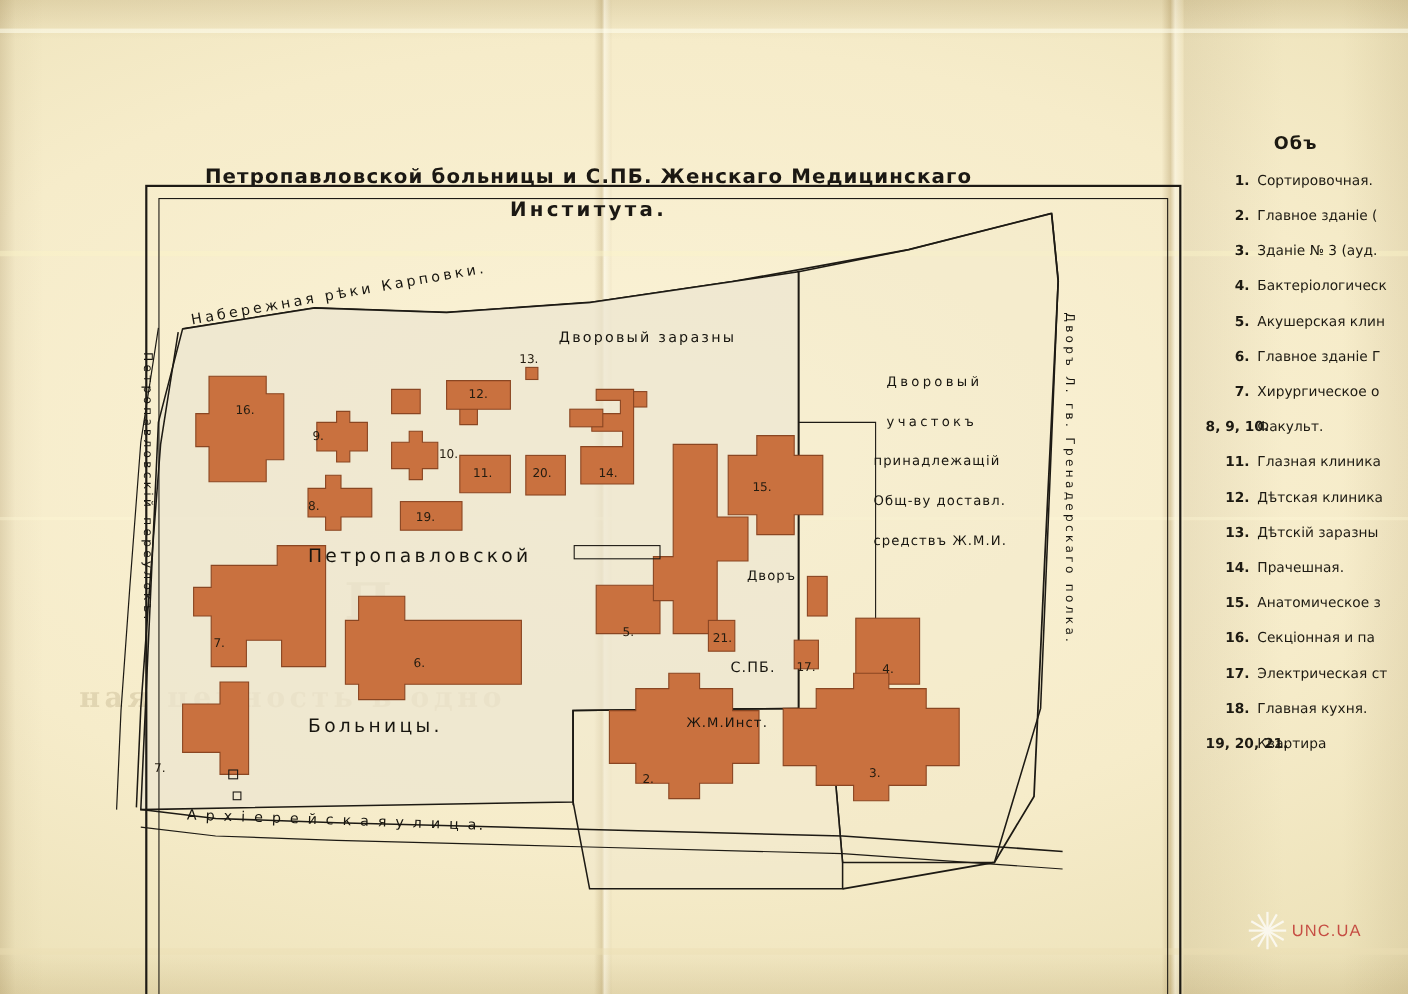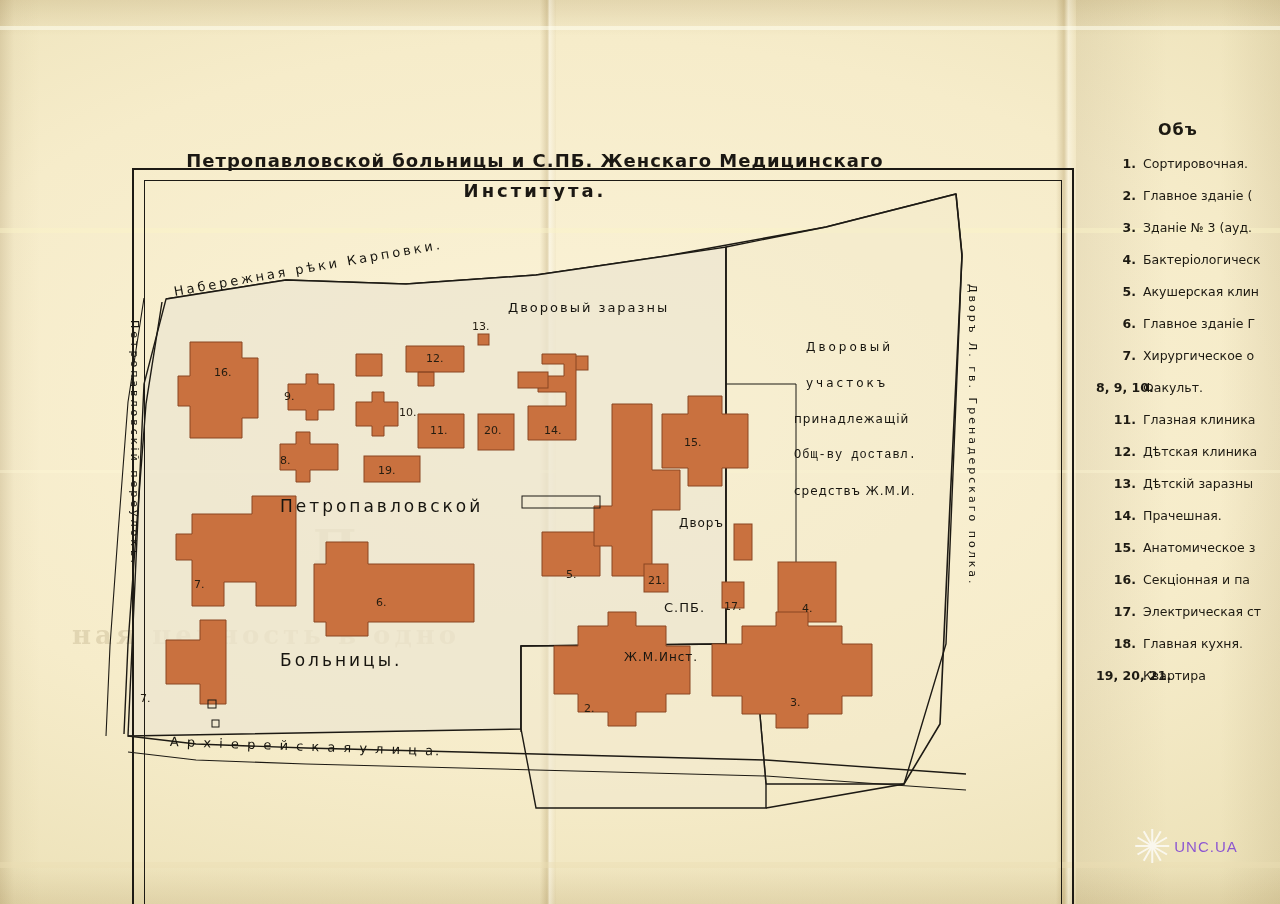--- a/index.html
+++ b/index.html
@@ -85,21 +85,21 @@
   .legend-txt{flex:1;}
 
   
   #watermark{
     position:absolute;left:1186px;top:846px;transform:translate(-50%,-50%);
     display:flex;align-items:center;gap:6px;opacity:.75;
   }
   #wm-sun{width:34px;height:34px;position:relative;}
   #wm-sun div{position:absolute;left:50%;top:50%;width:2px;height:17px;background:#ffffff;
     transform-origin:1px 0;}
-  #wm-text{color:#6d28d9;font-size:15px;letter-spacing:1px;font-family:"Liberation Sans",sans-serif;}
+  #wm-text{color:#b91c1c;font-size:15px;letter-spacing:1px;font-family:"Liberation Sans",sans-serif;}
 
   
   .ghost{
     position:absolute;color:rgba(120,95,50,0.16);font-weight:bold;
     font-family:"DejaVu Serif", serif;letter-spacing:4px;white-space:nowrap;
   }
   #ghost1{left:250px;top:520px;font-size:46px;}
   #ghost2{left:72px;top:620px;font-size:26px;}
 </style>
 </head>
@@ -220,21 +220,21 @@
   <div class="mlabel" style="left:214px;top:412px;font-size:17px;letter-spacing:3px;">Петропавловской</div>
   <div class="mlabel" style="left:214px;top:566px;font-size:17px;letter-spacing:3px;">Больницы.</div>
 
   <div class="mlabel" style="left:598px;top:516px;font-size:13px;letter-spacing:1px;">С.ПБ.</div>
   <div class="mlabel" style="left:558px;top:566px;font-size:12px;letter-spacing:1px;">Ж.М.Инст.</div>
   <div class="mlabel" style="left:613px;top:432px;font-size:12px;letter-spacing:1px;">Дворъ</div>
 
   <div class="mlabel" style="left:740px;top:256px;font-size:12px;letter-spacing:3px;">Дворовый</div>
   <div class="mlabel" style="left:740px;top:292px;font-size:12px;letter-spacing:3px;">участокъ</div>
   <div class="mlabel" style="left:728px;top:328px;font-size:12px;letter-spacing:1px;">принадлежащiй</div>
-  <div class="mlabel" style="left:728px;top:364px;font-size:12px;letter-spacing:1px;font-family:Liberation Mono, monospace;">Общ-ву доставл.</div>
+  <div class="mlabel" style="left:728px;top:364px;font-size:12px;letter-spacing:1px;">Общ-ву доставл.</div>
   <div class="mlabel" style="left:728px;top:400px;font-size:12px;letter-spacing:1px;">средствъ Ж.М.И.</div>
 
   <div class="bnum" style="left:148px;top:282px;">16.</div>
   <div class="bnum" style="left:360px;top:268px;">12.</div>
   <div class="bnum" style="left:406px;top:236px;">13.</div>
   <div class="bnum" style="left:218px;top:306px;">9.</div>
   <div class="bnum" style="left:290px;top:322px;margin-left:43px;">10.</div>
   <div class="bnum" style="left:364px;top:340px;">11.</div>
   <div class="bnum" style="left:418px;top:340px;">20.</div>
   <div class="bnum" style="left:478px;top:340px;">14.</div>

